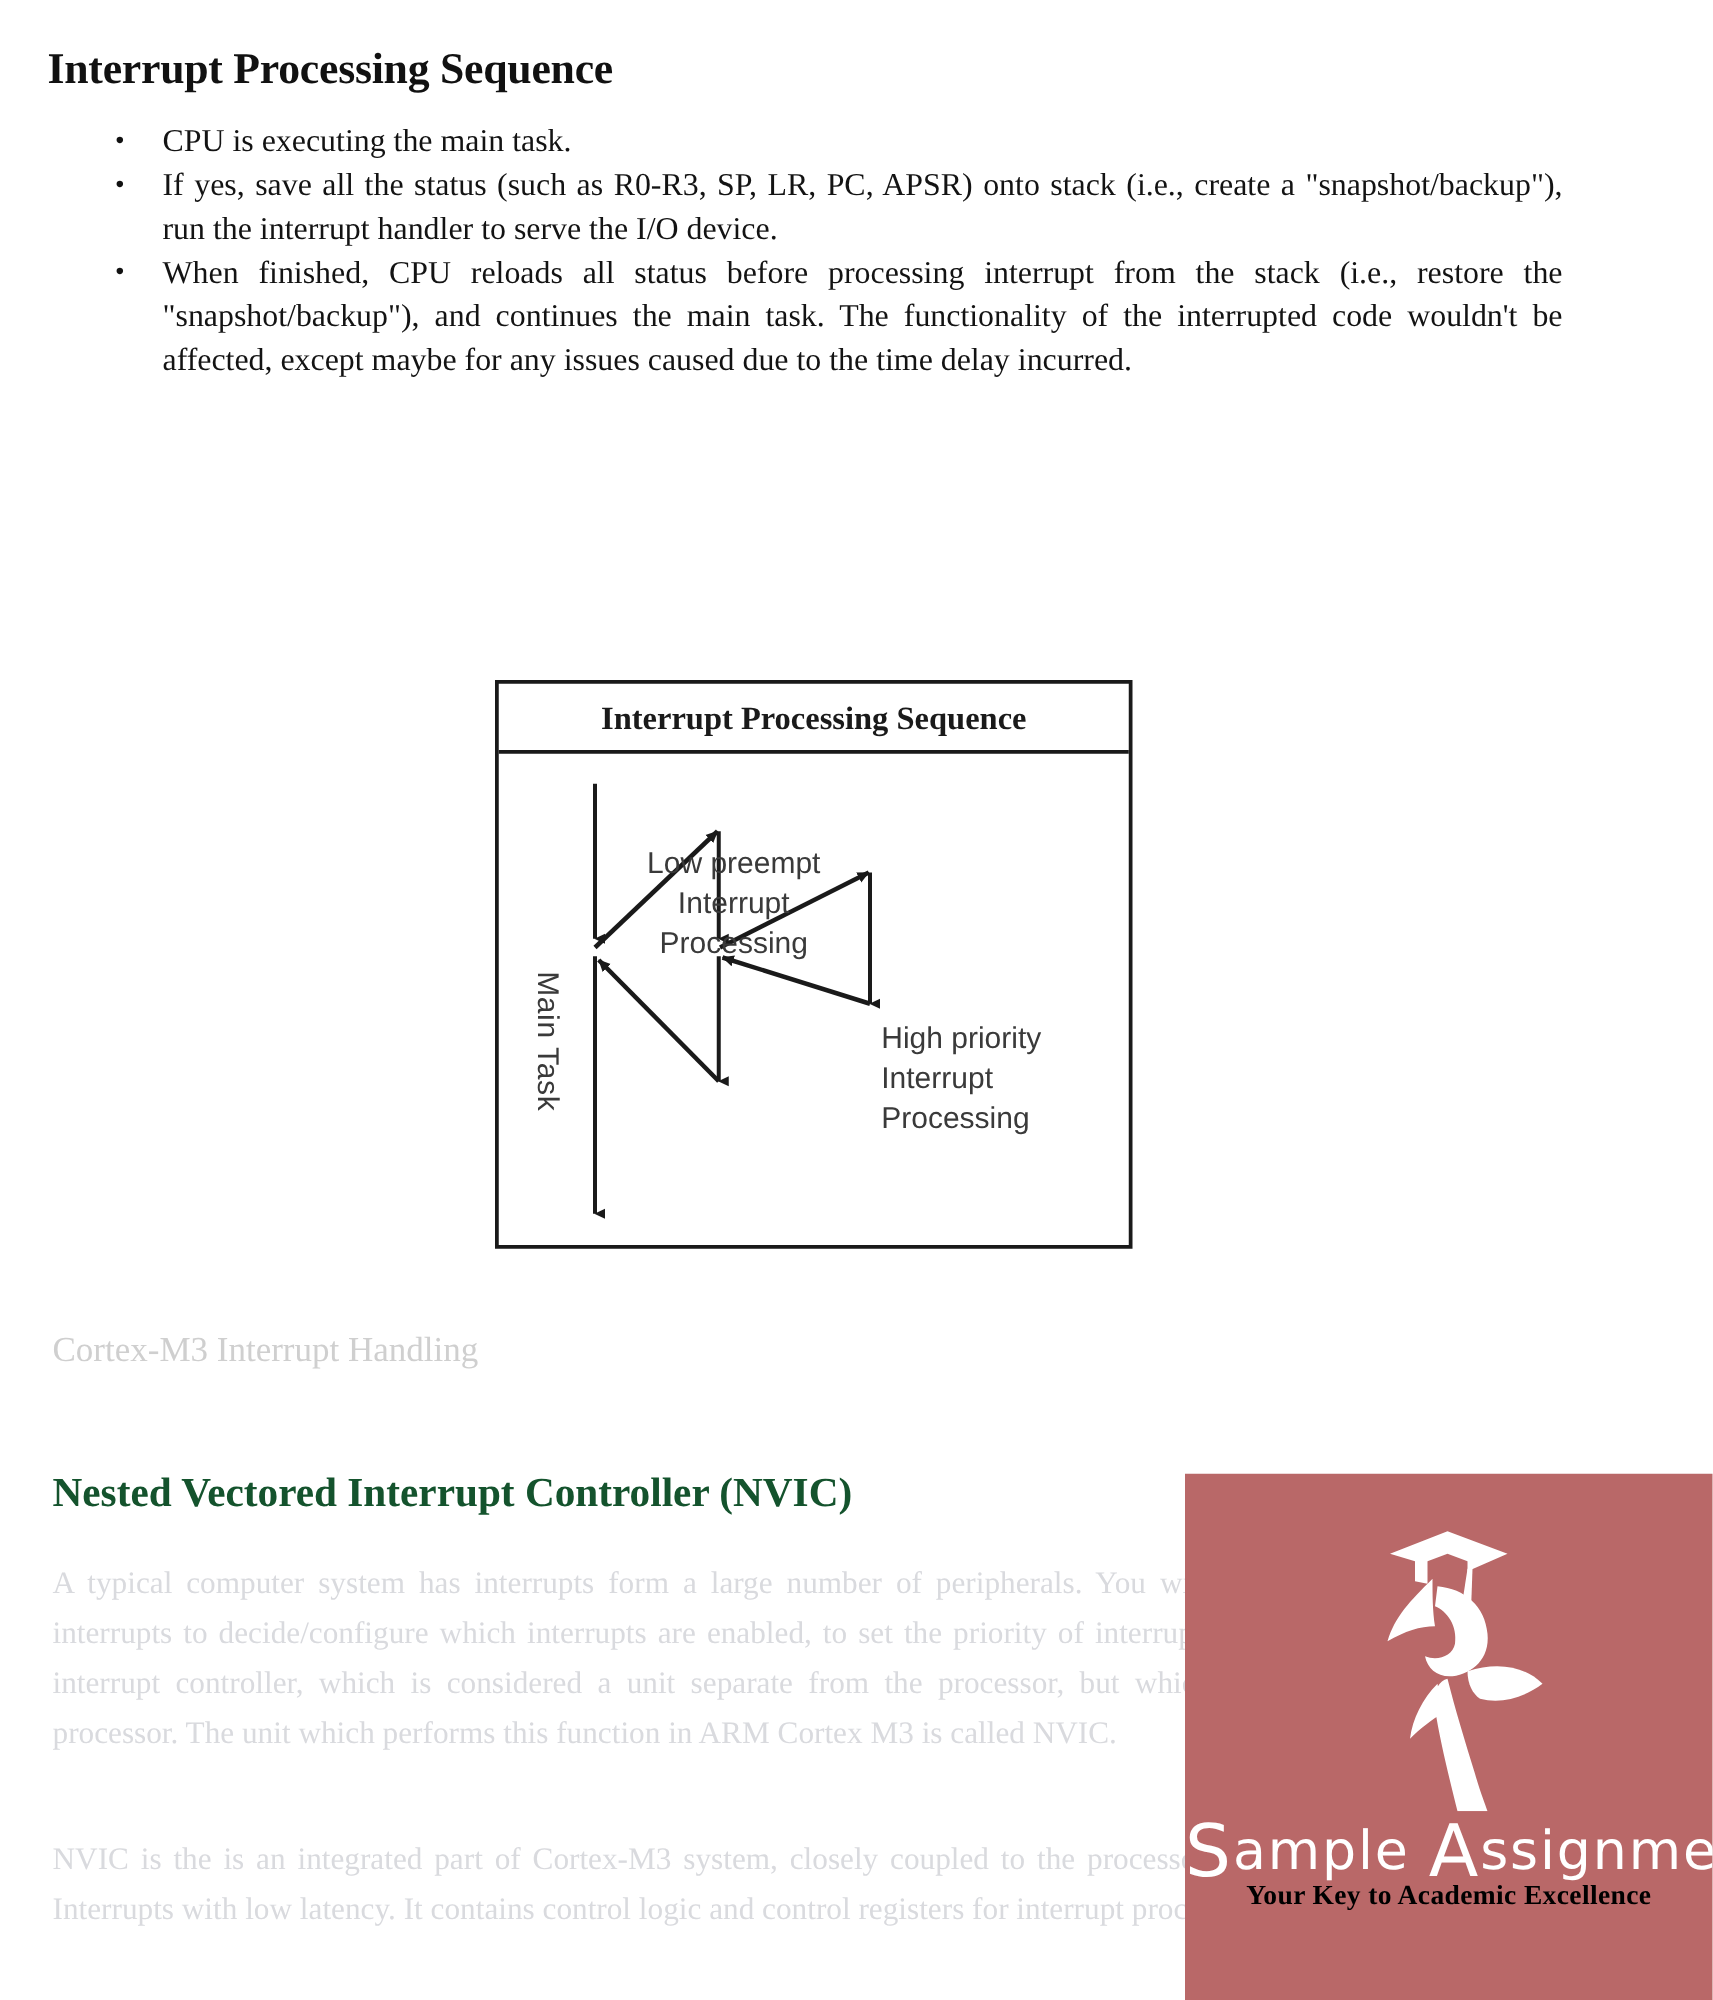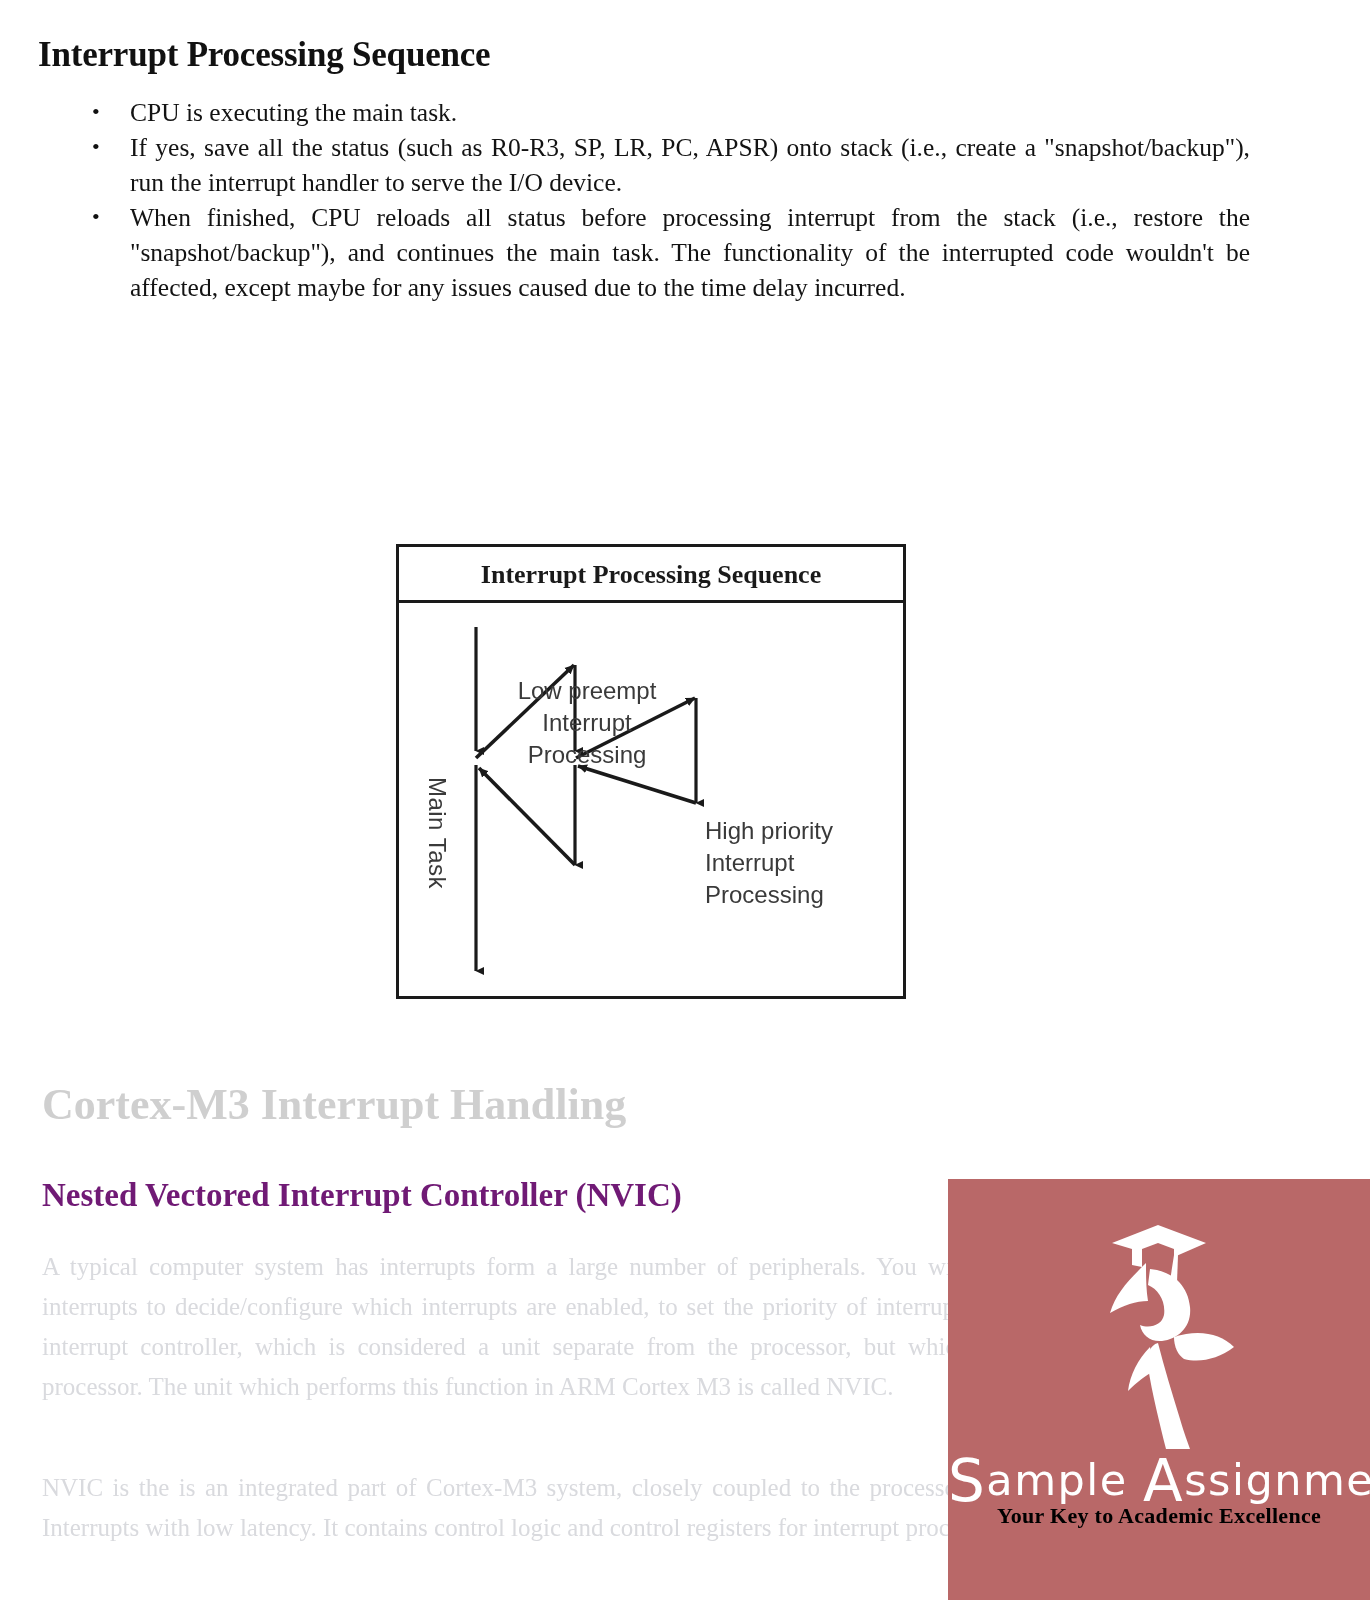--- a/index.html
+++ b/index.html
@@ -118,31 +118,31 @@
     transform: rotate(90deg);
     transform-origin: 50% 50%;
     letter-spacing: 0.5px;
   }
 
   
   .faded-h1 {
     position: absolute;
     left: 42px;
     top: 1042px;
-    font-size: 44px;
-    font-weight: bold;
+    font-size: 28px;
+    font-weight: normal;
     color: #cfcfcf;
   }
   .faded-h2 {
     position: absolute;
     left: 42px;
     top: 1144px;
     font-size: 33px;
     font-weight: bold;
-    color: #701a75;
+    color: #14532d;
     text-align: right;
   }
 
   
   .faded-p {
     position: absolute;
     left: 42px;
     width: 1205px;
     font-size: 25px;
     line-height: 40px;

